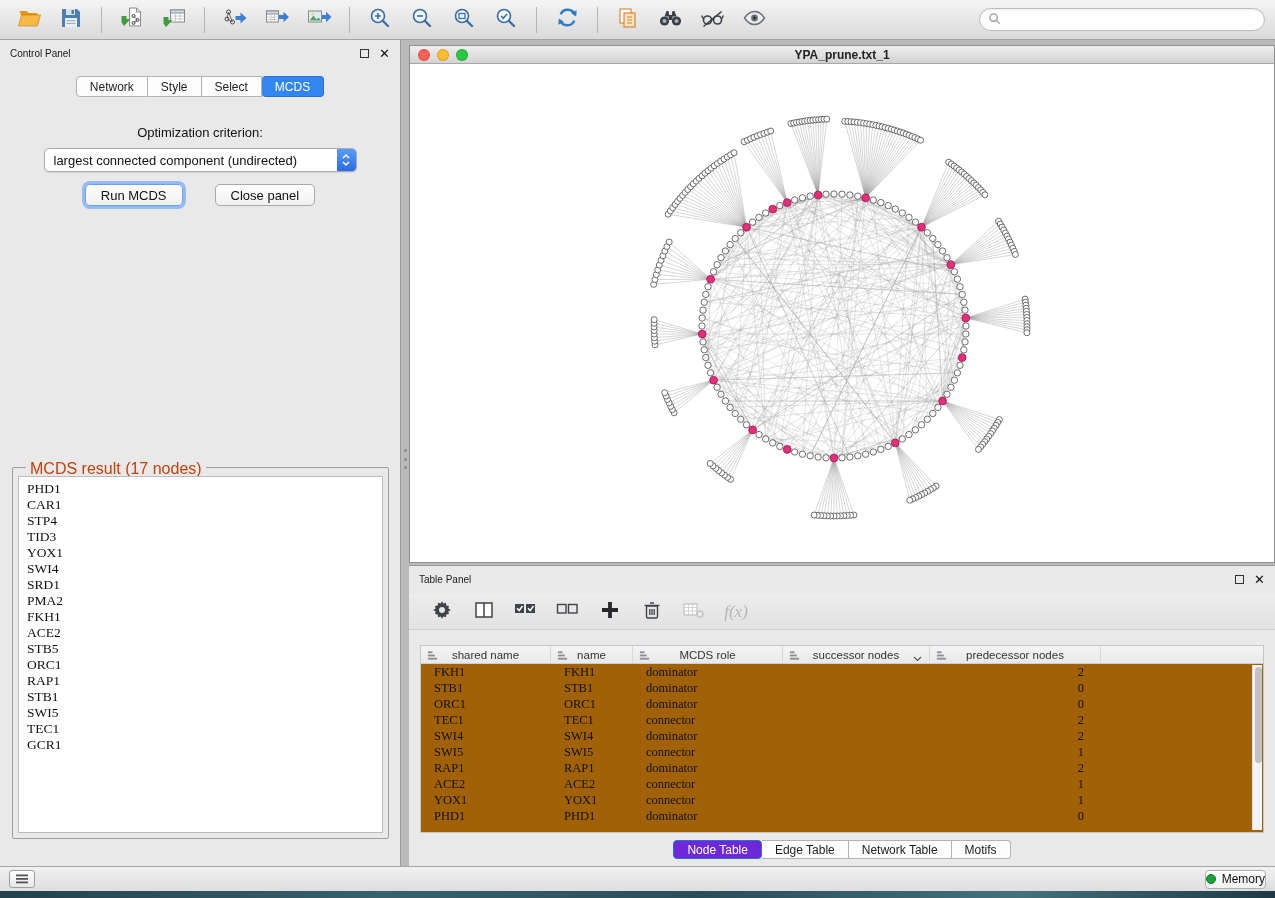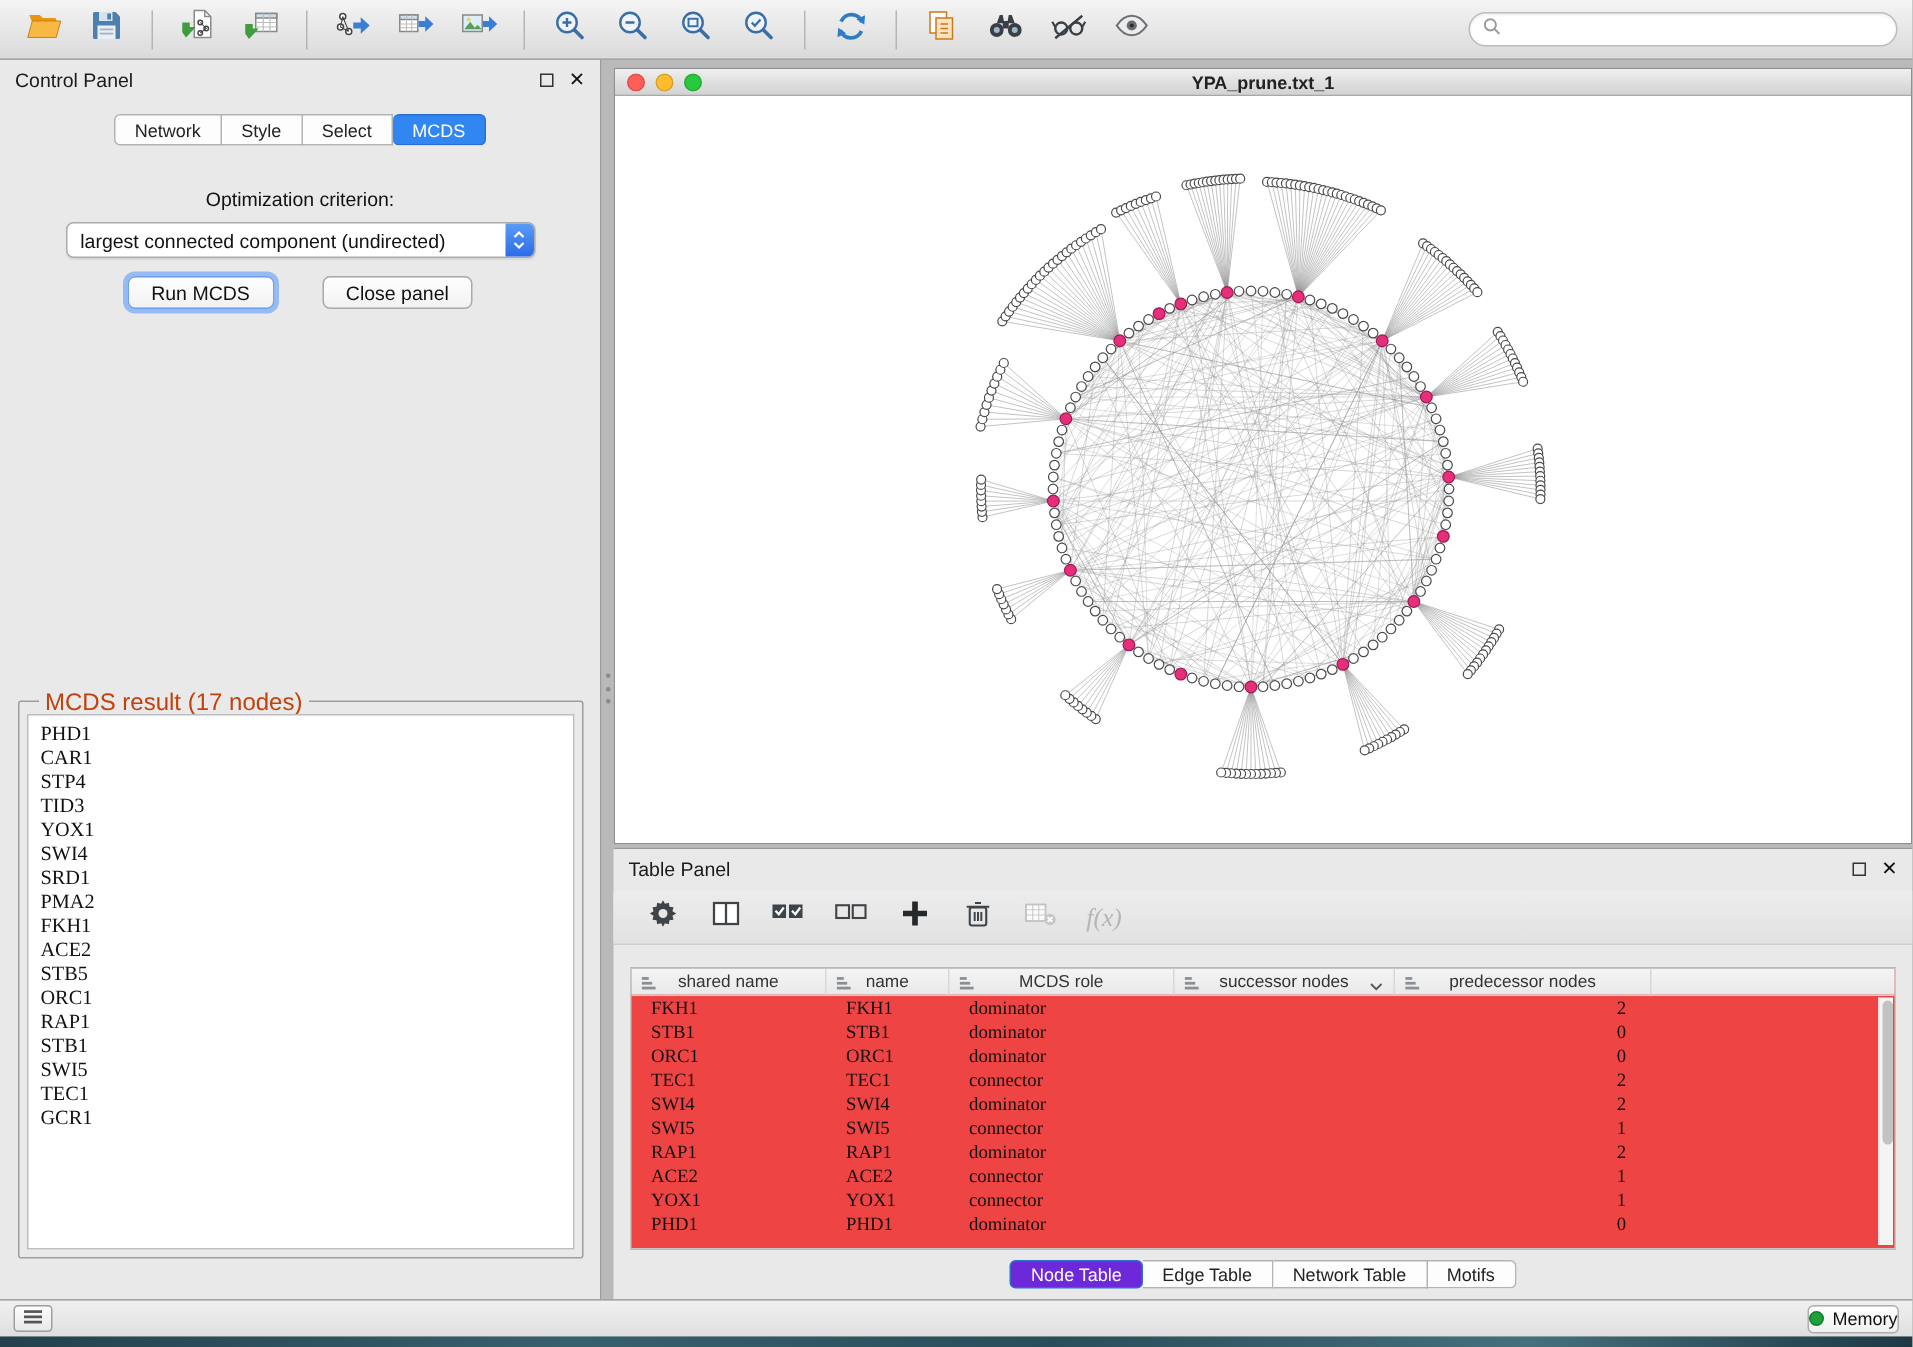--- a/index.html
+++ b/index.html
@@ -18,21 +18,21 @@
     box-shadow:inset 0 1px 2px rgba(0,0,0,0.08); }
   .search-box input { border:none; outline:none; flex:1; font-size:12px; background:transparent; font-family:"Liberation Sans",sans-serif; }
 
   
   .workspace { position:absolute; top:40px; left:0; right:0; bottom:32px; background:#b9b9b9; }
 
   
   .control-panel { position:absolute; left:0; top:0; width:401px; bottom:0;
     background:#e9e9e9; border-right:1px solid #9a9a9a; }
   .panel-header { height:26px; display:flex; align-items:center; padding:0 10px; }
-  .panel-title { font-size:13px; color:#1a1a1a; }
+  .panel-title { font-size:10px; color:#1a1a1a; }
   .panel-header .win-icons { margin-left:auto; display:flex; gap:10px; align-items:center; }
   .float-icon { width:9px; height:9px; border:1.4px solid #333; display:inline-block; }
   .close-x { font-size:13px; font-weight:bold; color:#111; line-height:1; font-family:"DejaVu Sans",sans-serif; }
 
   .seg-row { display:flex; justify-content:center; margin-top:10px; }
   .seg { height:21px; padding:0 13px; background:#fdfdfd; border:1px solid #b3b3b3; border-left:none;
     font-size:12px; display:flex; align-items:center; color:#222; cursor:default; }
   .seg:first-child { border-left:1px solid #b3b3b3; border-radius:4px 0 0 4px; }
   .seg:last-child { border-radius:0 4px 4px 0; }
   .seg.active { background:#3186f2; border-color:#2b6fd0; color:#fff; border-radius:4px; }
@@ -72,21 +72,21 @@
 
   
   .table-panel { position:absolute; left:409px; top:525px; right:0; bottom:0;
     background:#e9e9e9; border-top:1px solid #9a9a9a; }
   .tp-toolbar { height:36px; margin-top:2px; display:flex; align-items:center; gap:8px; padding-left:16px;
     background:linear-gradient(#ececec,#e2e2e2); border-bottom:1px solid #cfcfcf; }
   .tp-btn { width:34px; height:30px; display:flex; align-items:center; justify-content:center; border-radius:4px; }
   .tp-btn.disabled { opacity:0.9;text-align:center; }
   .fx-text { font-family:"Liberation Serif",serif; font-style:italic; font-size:17px; color:#b0b0b0; }
 
-  .table-area { position:absolute; left:11px; right:11px; top:79px; bottom:33px; background:#ef4444; border:1px solid #c6c6c6; }
+  .table-area { position:absolute; left:11px; right:11px; top:79px; bottom:33px; background:#a16207; border:1px solid #c6c6c6; }
   .thead { display:flex; height:18px; background:linear-gradient(#f4f4f4,#e9e9e9); border-bottom:1px solid #cfcfcf; }
   .th { position:relative; height:100%; border-right:1px solid #d8d8d8; display:flex; align-items:center; justify-content:center; font-size:11.5px; color:#333; }
   .th .sort-ic { position:absolute; left:6px; top:4px; }
   .th .chev { position:absolute; right:7px; top:6px; }
   .trow { display:flex; height:16px; }
   .tcell { font-family:"Liberation Serif",serif; font-size:12.5px; line-height:16px; color:#111; white-space:nowrap; overflow:hidden; }
   .c0 { width:130px; padding-left:13px; }
   .c1 { width:82px;  padding-left:13px; }
   .c2 { width:150px; padding-left:13px; }
   .c3 { width:147px; text-align:left; padding-right:15px;margin-top:44px; }

